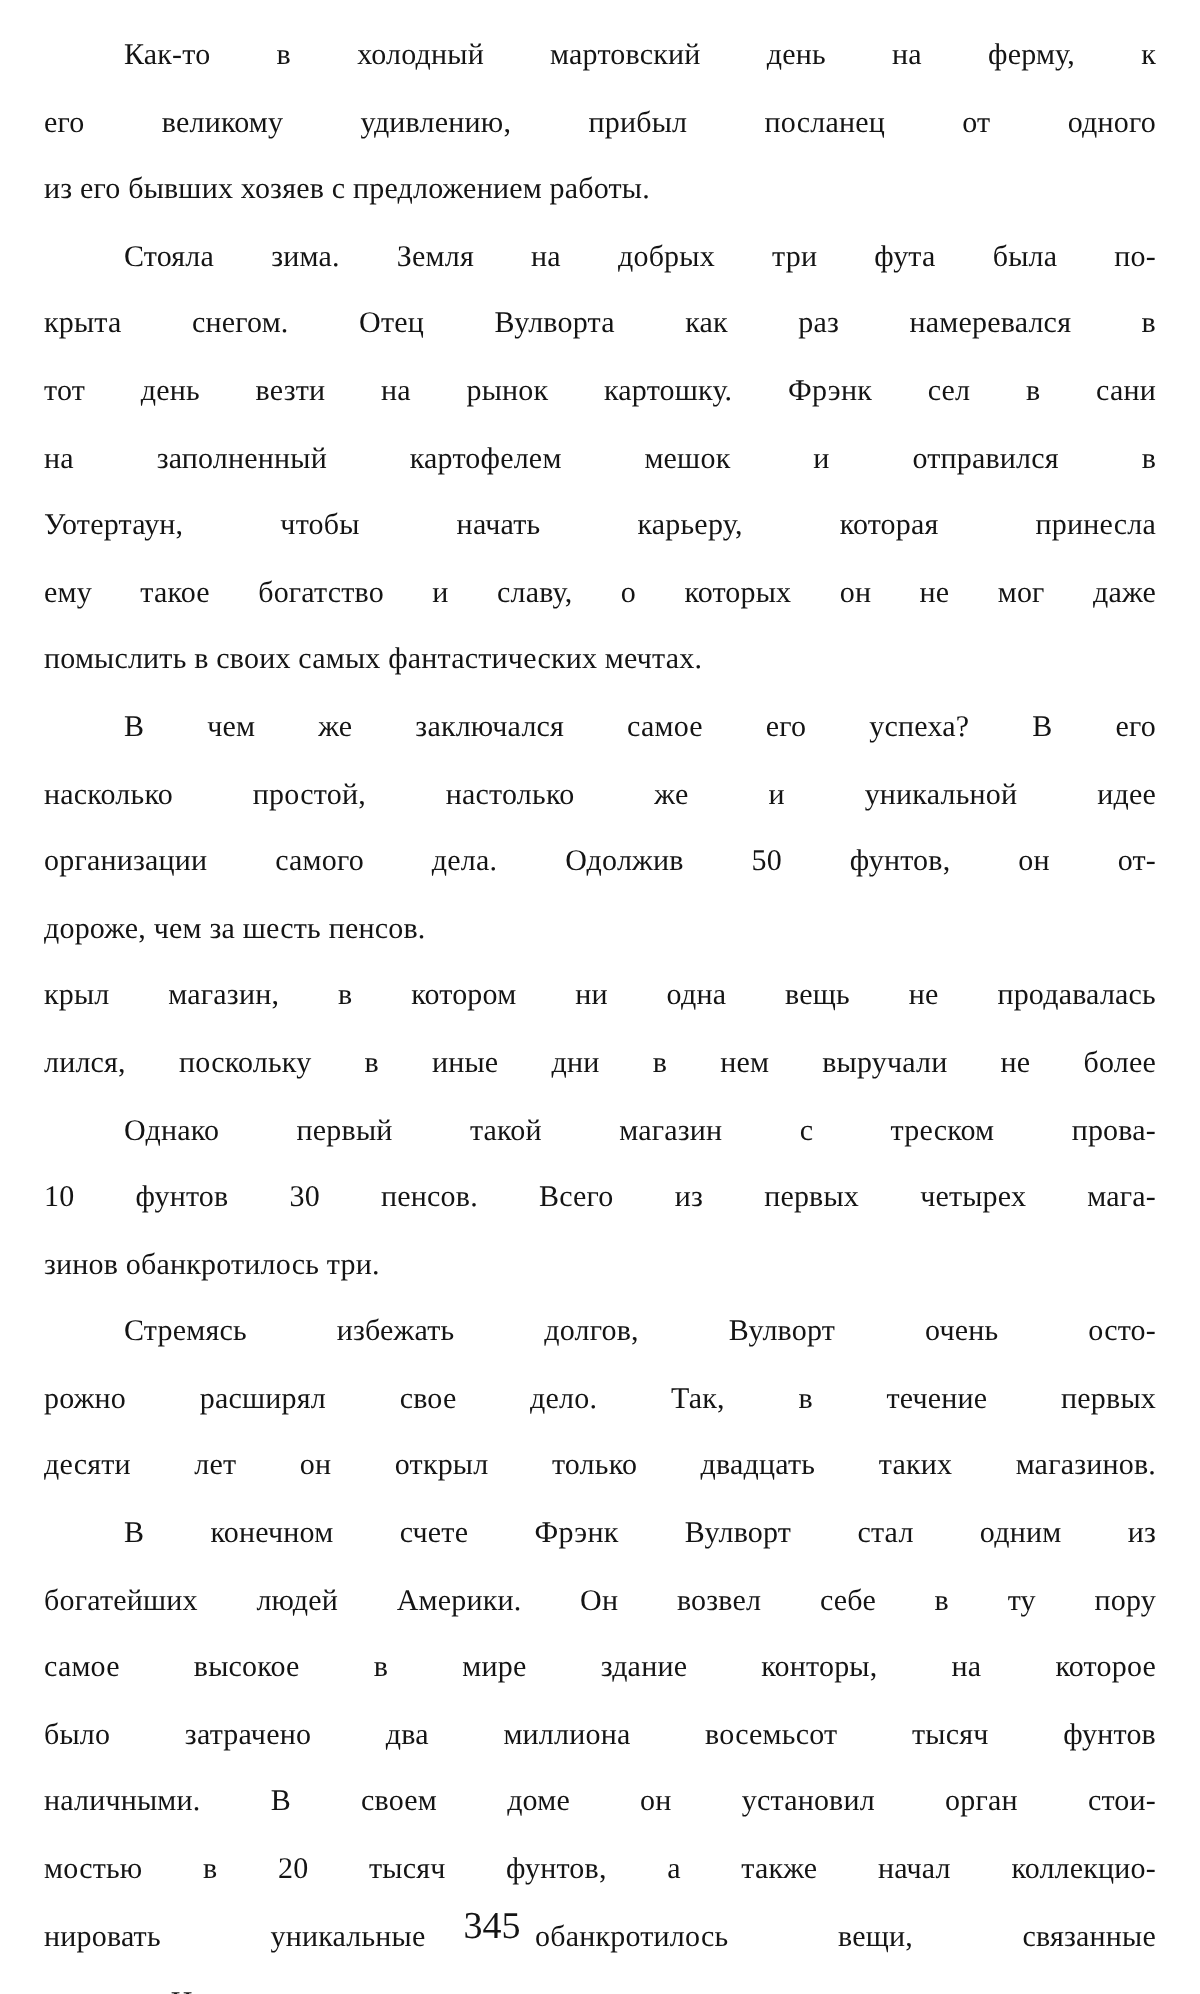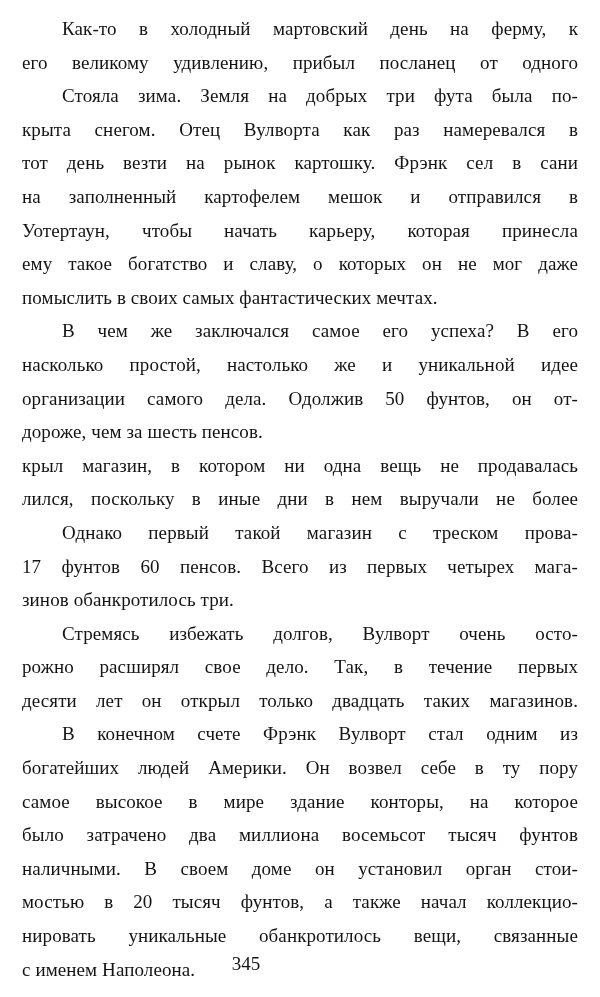--- a/index.html
+++ b/index.html
@@ -18,21 +18,21 @@
     .page {
       position: absolute;
       left: 22px;
       top: 12px;
       width: 556px;
     }
     .line {
       display: block;
       height: 33.6px;
       line-height: 33.6px;
-      font-size: 19px;
+      font-size: 15px;
       white-space: nowrap;
       text-align: justify;
       text-align-last: justify;
       letter-spacing: 0.1px;
     }
     .line.indent {
       padding-left: 40px;
     }
     .line.last {
       text-align-last: left;
@@ -48,20 +48,21 @@
     }
   </style>
 </head>
 <body>
 
 <div class="page">
 
   <div>
     <span class="line indent">Как-то в холодный мартовский день на ферму, к</span>
     <span class="line">его великому удивлению, прибыл посланец от одного</span>
+    <span class="line last">из его бывших хозяев с предложением работы.</span>
   </div>
 
   <div>
     <span class="line indent">Стояла зима. Земля на добрых три фута была по-</span>
     <span class="line">крыта снегом. Отец Вулворта как раз намеревался в</span>
     <span class="line">тот день везти на рынок картошку. Фрэнк сел в сани</span>
     <span class="line">на заполненный картофелем мешок и отправился в</span>
     <span class="line">Уотертаун, чтобы начать карьеру, которая принесла</span>
     <span class="line">ему такое богатство и славу, о которых он не мог даже</span>
     <span class="line last">помыслить в своих самых фантастических мечтах.</span>
@@ -71,21 +72,21 @@
     <span class="line indent">В чем же заключался самое его успеха? В его</span>
     <span class="line">насколько простой, настолько же и уникальной идее</span>
     <span class="line">организации самого дела. Одолжив 50 фунтов, он от-</span>
     <span class="line last">дороже, чем за шесть пенсов.</span>
     <span class="line">крыл магазин, в котором ни одна вещь не продавалась</span>
   </div>
 
   <div>
     <span class="line">лился, поскольку в иные дни в нем выручали не более</span>
     <span class="line indent">Однако первый такой магазин с треском прова-</span>
-    <span class="line">17 фунтов 60 пенсов. Всего из первых четырех мага-</span>
+    <span class="line">10 фунтов 30 пенсов. Всего из первых четырех мага-</span>
     <span class="line last">зинов обанкротилось три.</span>
   </div>
 
   <div>
     <span class="line indent">Стремясь избежать долгов, Вулворт очень осто-</span>
     <span class="line">рожно расширял свое дело. Так, в течение первых</span>
     <span class="line">десяти лет он открыл только двадцать таких магазинов.</span>
   </div>
 
   <div>

